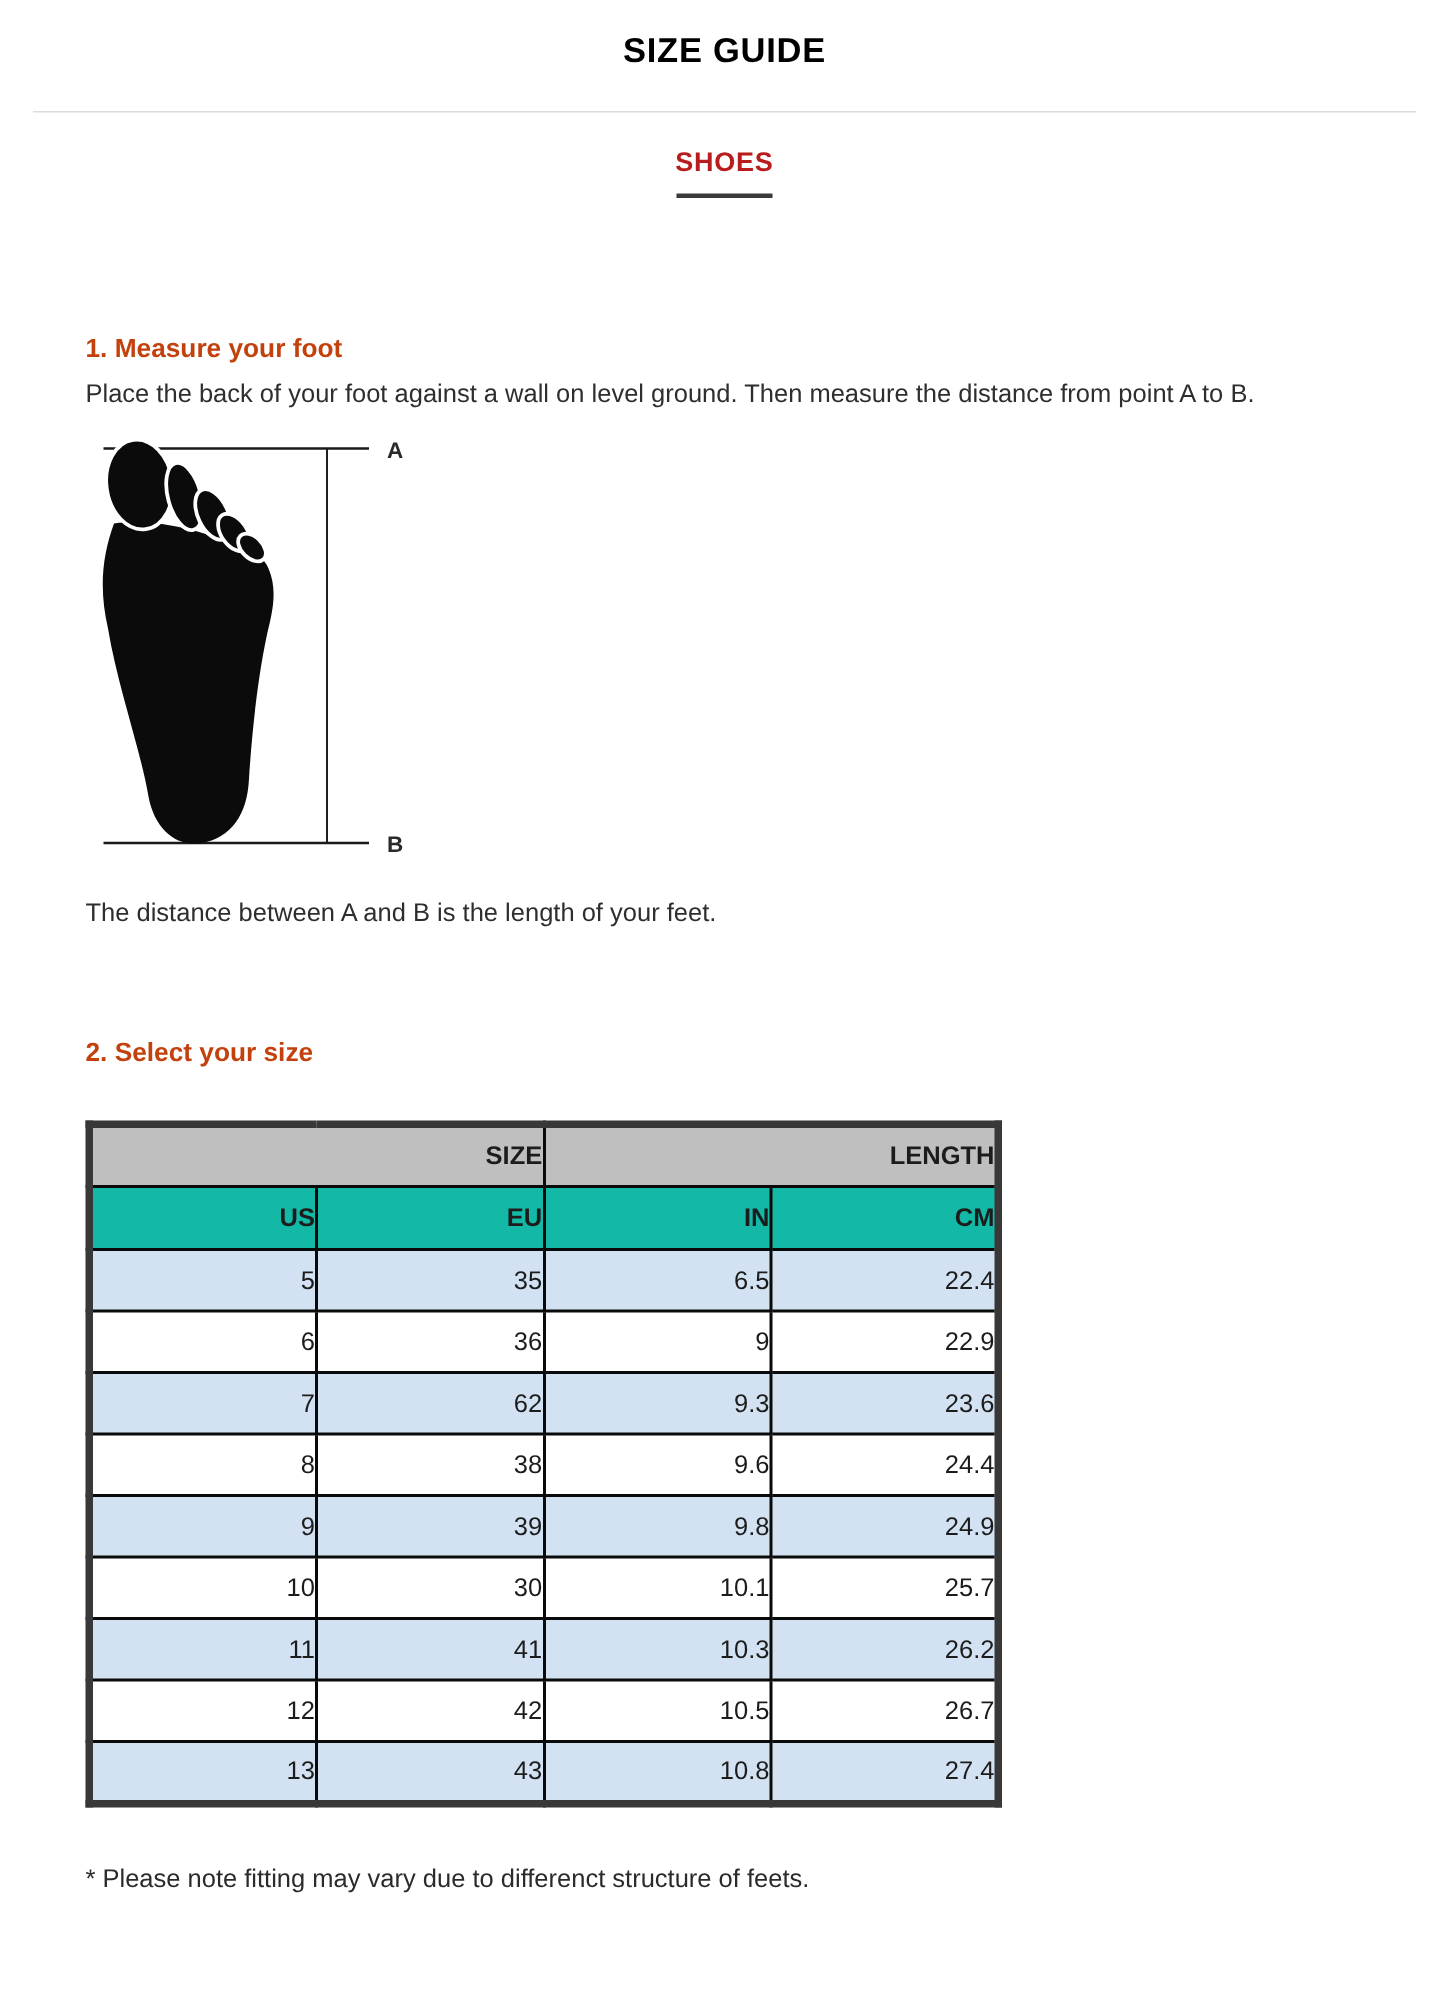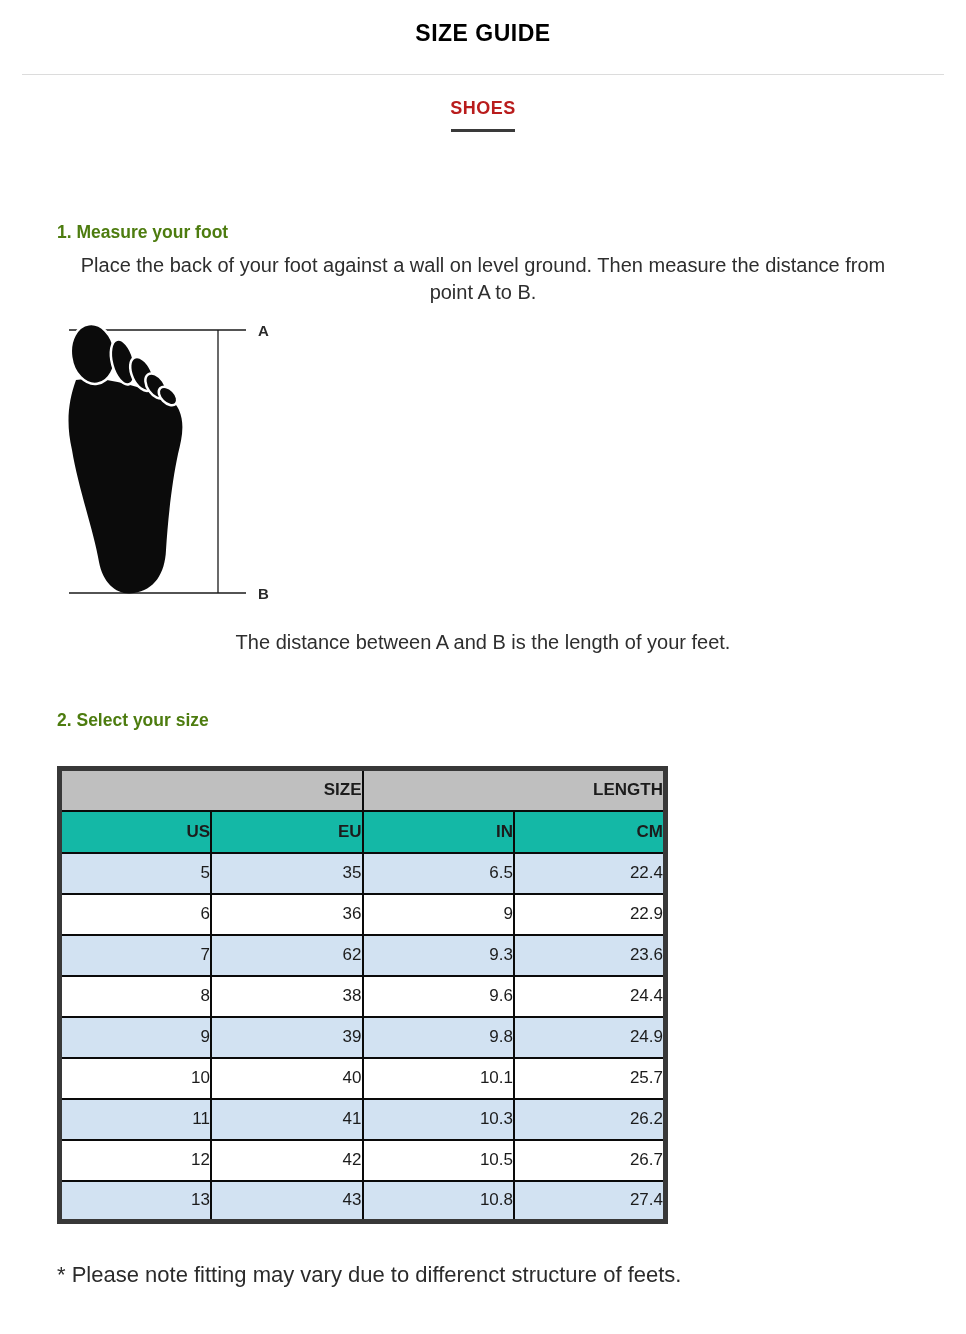--- a/index.html
+++ b/index.html
@@ -25,46 +25,46 @@
   }
   .shoes-title{
     margin:23px 0 0;text-align:center;
     font-size:18px;font-weight:700;letter-spacing:.5px;color:#b91c1c;
   }
   .shoes-underline{
     width:64px;height:3px;background:#3a3a3a;margin:10px auto 0;
   }
   .content{padding:0 57px;}
   .step-heading{
-    font-size:17.5px;font-weight:700;color:#4d7c0f;margin:0;
+    font-size:17.5px;font-weight:700;color:#c2410c;margin:0;
   }
   .step1-heading{margin-top:90px;}
   .step-text{
-    font-size:20px;margin:9px 0 0;color:#2e2e2e;line-height:1.35;text-align:center;
+    font-size:17px;margin:9px 0 0;color:#2e2e2e;line-height:1.35;
   }
   .foot-diagram{display:block;margin:16px 0 0 9px;}
   .diagram-caption{margin-top:26px;}
-  .step2-heading{margin-top:54px;}
+  .step2-heading{margin-top:70px;}
   .size-table{
     margin-top:35px;width:611px;
     border-collapse:collapse;
     border:5px solid var(--outer-border);
     table-layout:fixed;
   }
   .size-table th,.size-table td{
     border:2px solid var(--inner-border);
     text-align:right;vertical-align:middle;
     font-size:17px;padding:0;height:41px;color:#1c1c1c;
   }
   .size-table thead th{font-weight:700;height:42px;}
   .group-header th{background:var(--header-bg);}
   .sub-header th{background:#14b8a6;}
   .size-table tbody tr.alt td{background:var(--alt-bg);}
   .footnote{
-    font-size:22px;color:#2b2b2b;margin:38px 0 0;
+    font-size:17px;color:#2b2b2b;margin:38px 0 0;
   }
 </style>
 </head>
 <body>
 
 <div class="page">
 
   <h1 class="page-title">SIZE GUIDE</h1>
 
   <hr class="divider">
@@ -150,21 +150,21 @@
               <td>24.4</td>
             </tr>
             <tr class="alt">
               <td>9</td>
               <td>39</td>
               <td>9.8</td>
               <td>24.9</td>
             </tr>
             <tr>
               <td>10</td>
-              <td>40</td>
+              <td>30</td>
               <td>10.1</td>
               <td>25.7</td>
             </tr>
             <tr class="alt">
               <td>11</td>
               <td>41</td>
               <td>10.3</td>
               <td>26.2</td>
             </tr>
             <tr>

